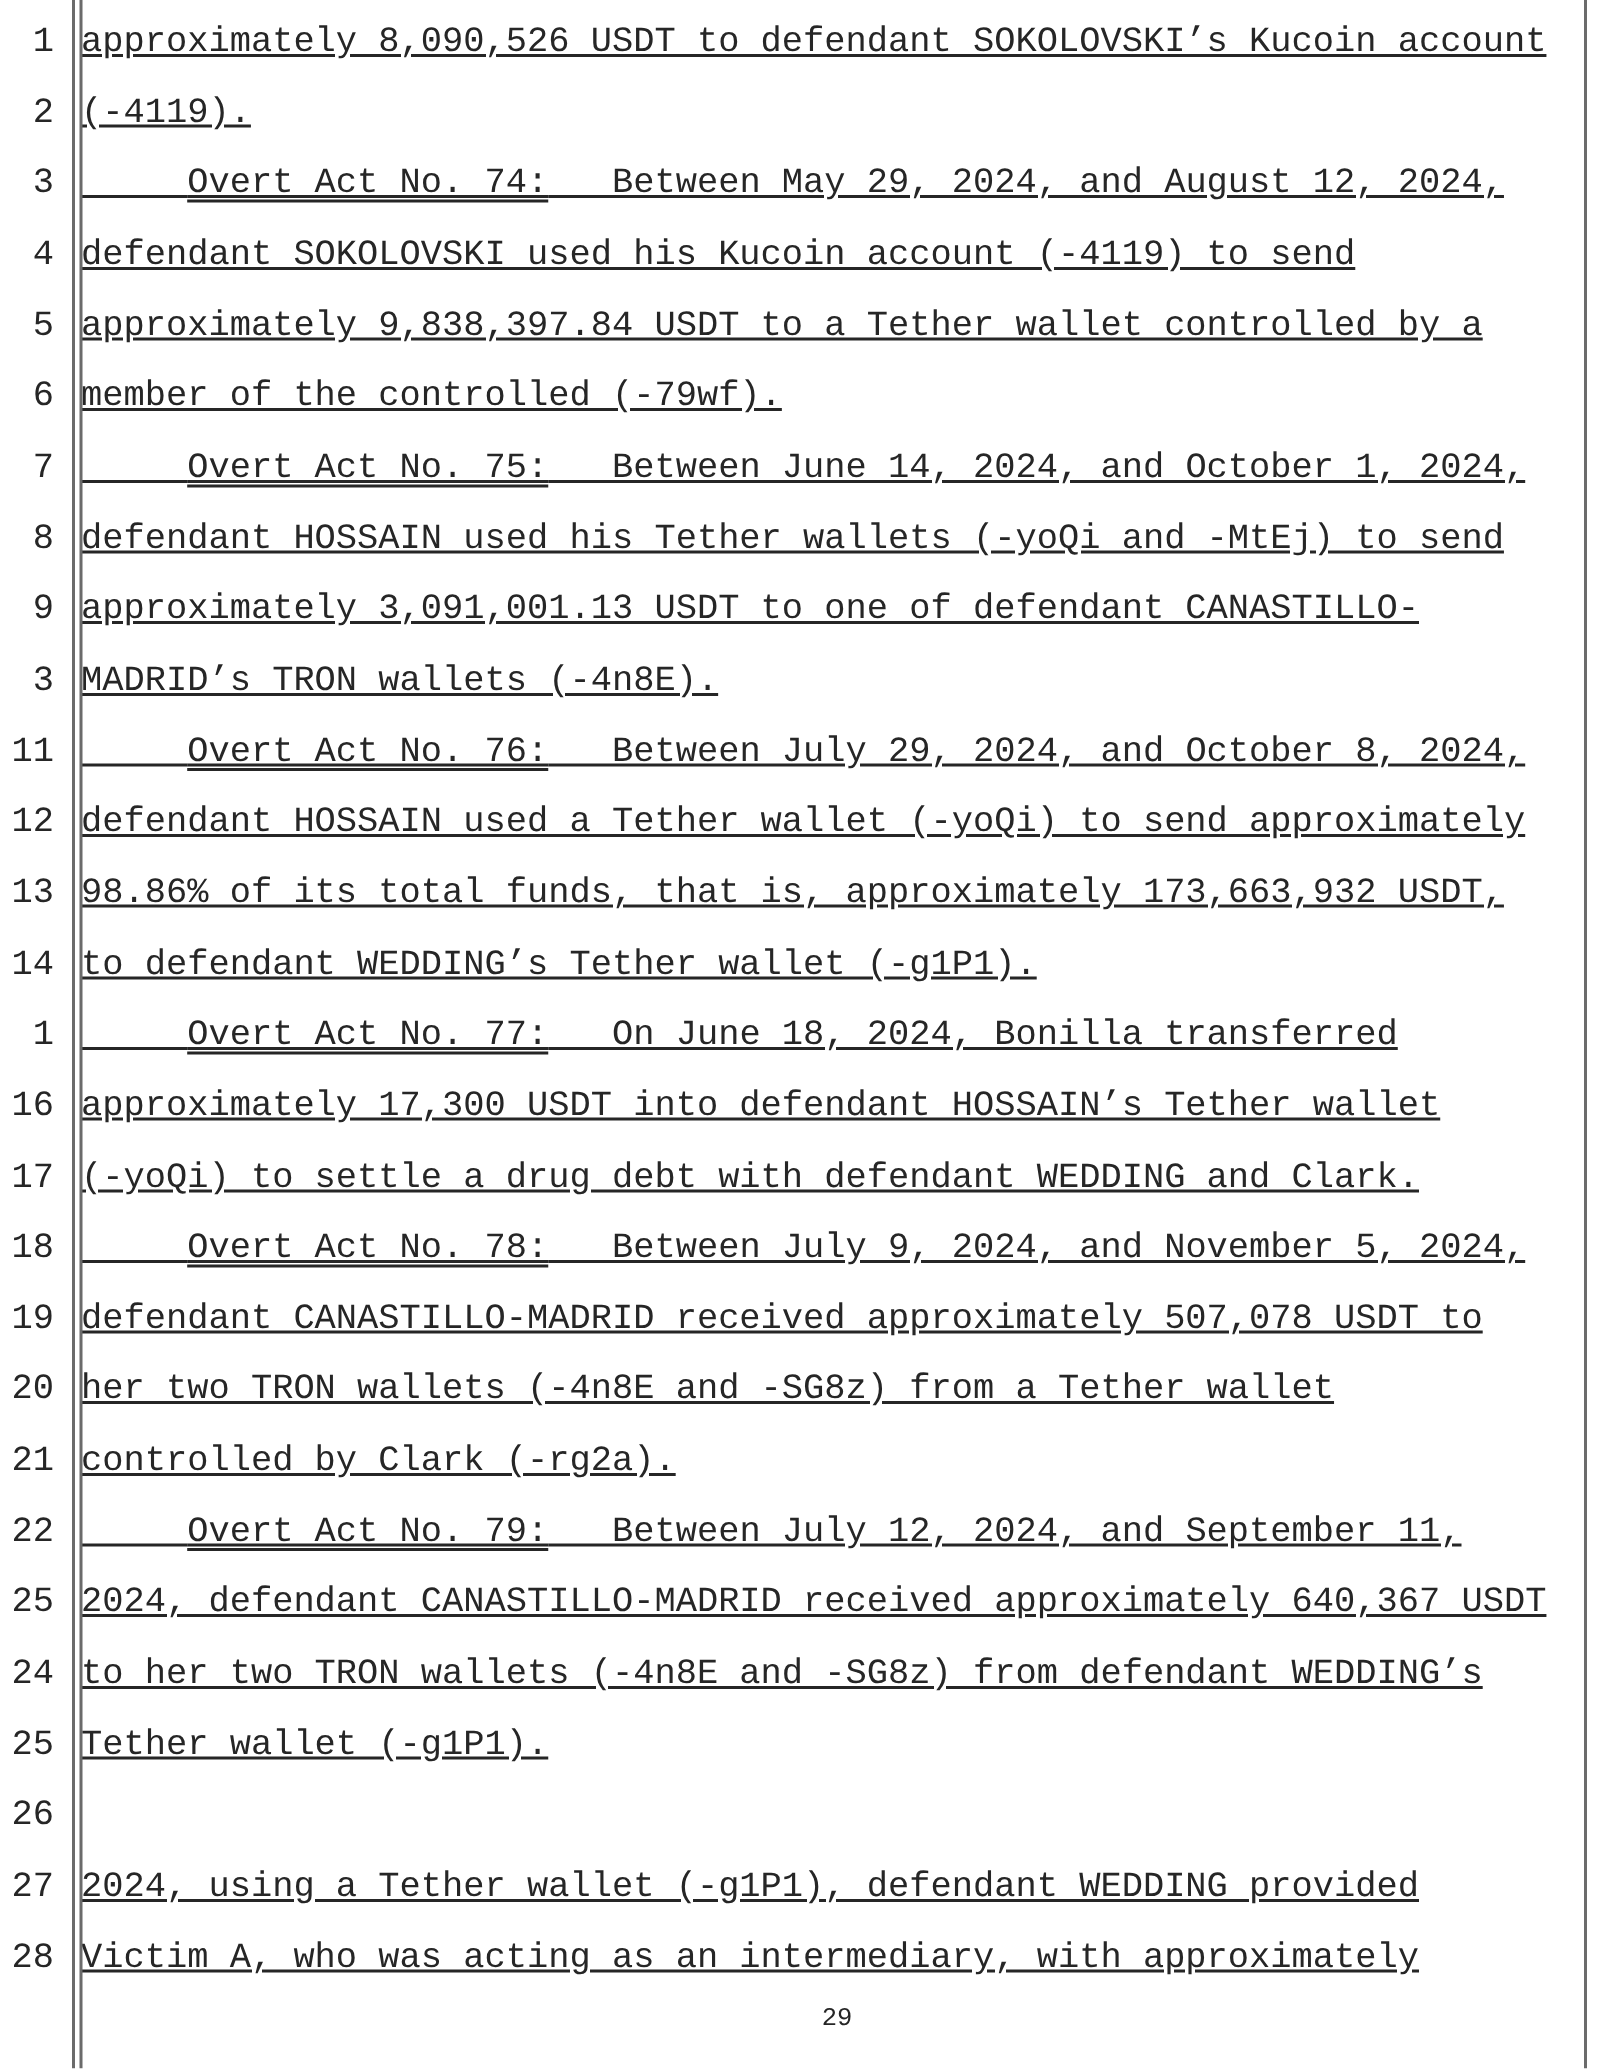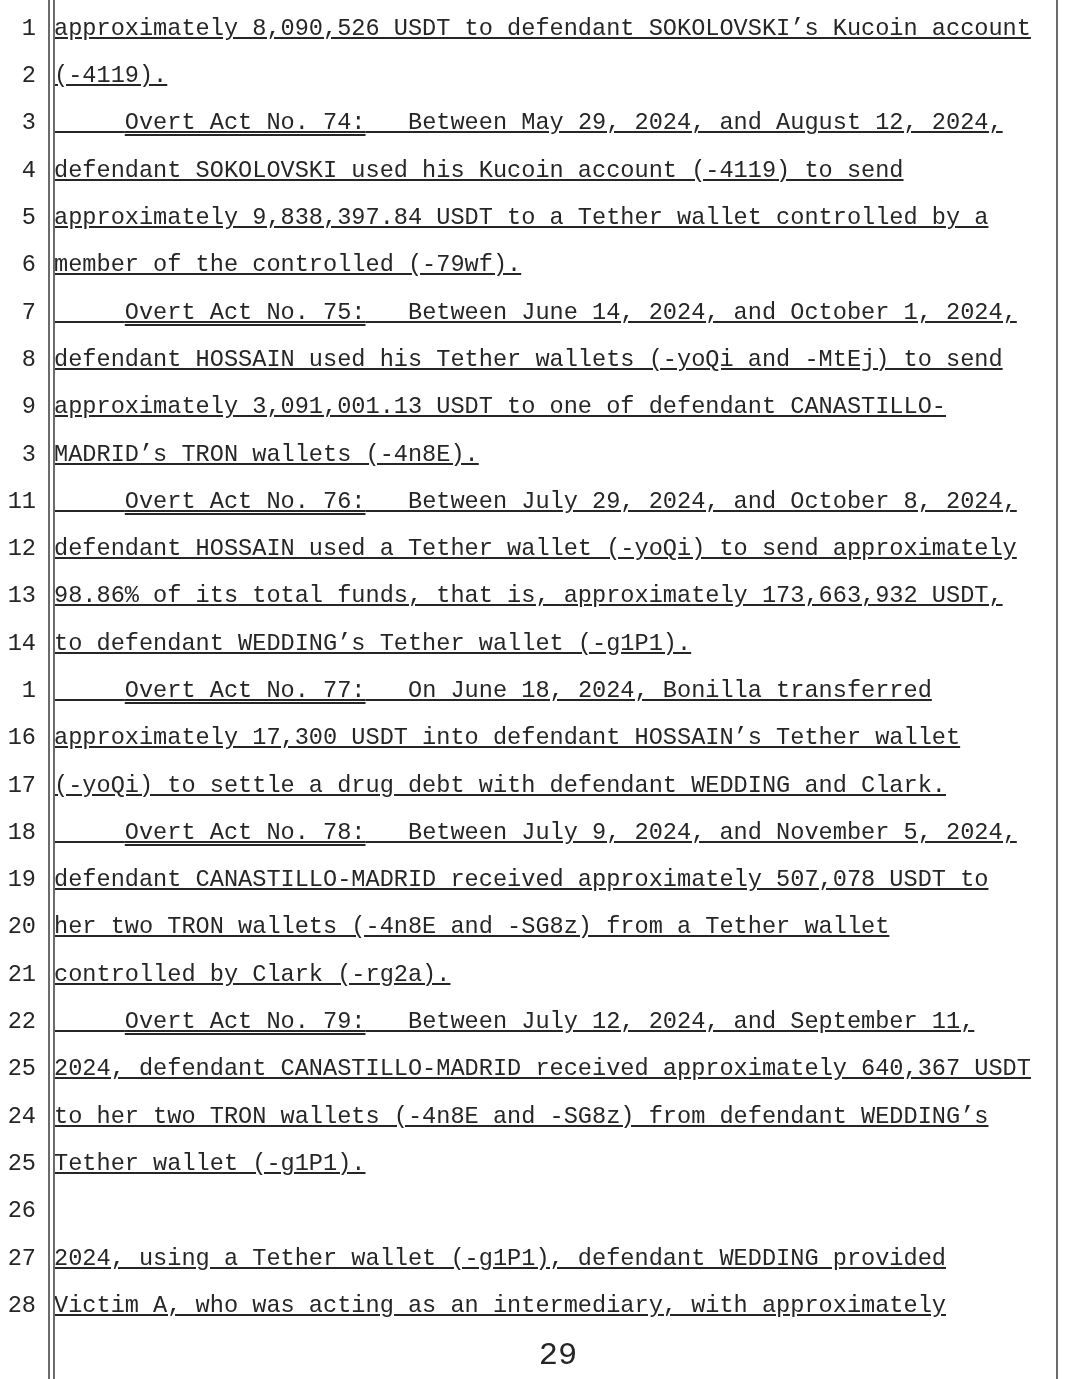--- a/index.html
+++ b/index.html
@@ -61,21 +61,21 @@
     height: 1379px;
     width: 2px;
     background: #6b6b6b;
   }
   .page-number {
     position: absolute;
     left: 63px;
     width: 990px;
     top: 1337px;
     text-align: center;
-    font-size: 32px;
+    font-size: 17px;
   }
 </style>
 </head>
 <body>
 
 <div class="doc">
   <div>
   <div class="row">
     <span class="num">1</span>
     <span class="text"><span>approximately 8,090,526 USDT to defendant SOKOLOVSKI’s Kucoin account</span></span>

